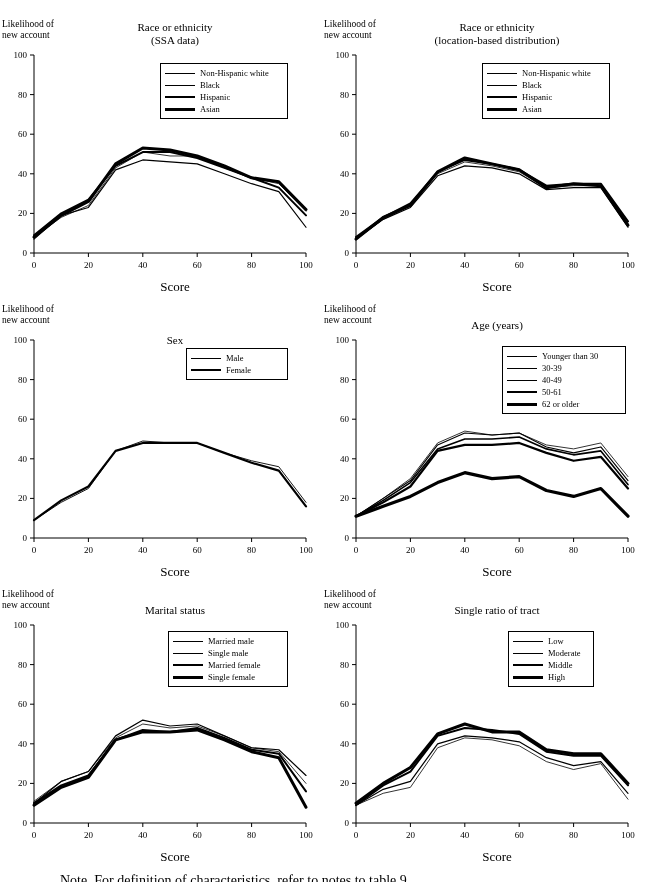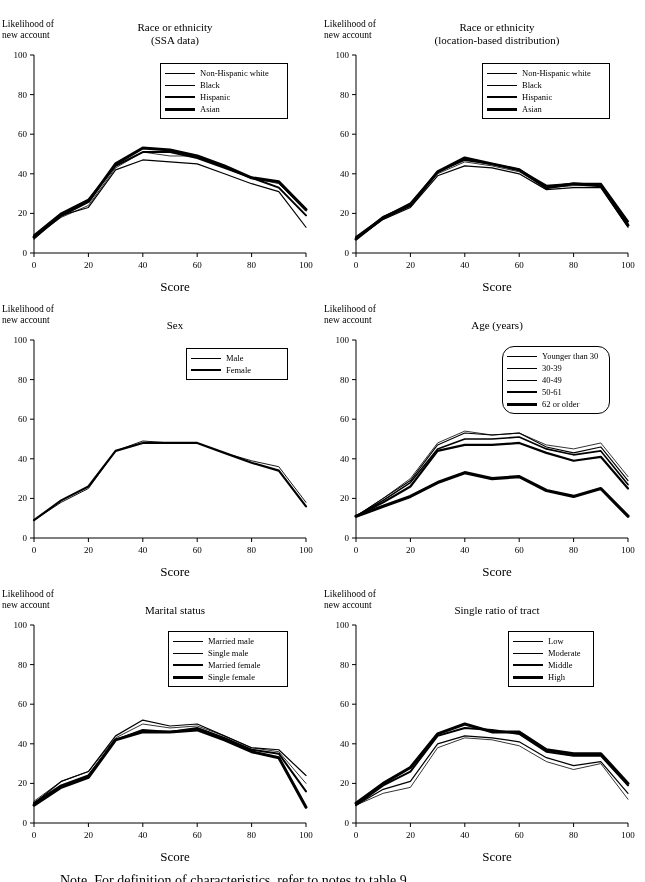--- a/index.html
+++ b/index.html
@@ -204,21 +204,21 @@
       </div>
     </div>
     <div class="xlab" style="left:30px;width:290px;top:262px;">Score</div>
   </div>
 
   <div class="panel" style="left:0px;top:285px;">
     <div class="ylab">
       <div>Likelihood of</div>
       <div>new account</div>
     </div>
-    <div class="panel-title" style="left:30px;width:290px;top:17px;font-family:Liberation Serif, serif;">
+    <div class="panel-title" style="left:30px;width:290px;top:32px;font-family:Liberation Serif, serif;">
       <div>Sex</div>
     </div>
     <svg id="svg-2" width="322" height="285">
         <line x1="34" y1="38" x2="34" y2="236" stroke="#000" stroke-width="1"></line>
         <line x1="34" y1="236" x2="306" y2="236" stroke="#000" stroke-width="1"></line>
         <line x1="30" y1="236" x2="34" y2="236" stroke="#000" stroke-width="1"></line>
         <text x="27" y="239" text-anchor="end" class="tick-text" fill="#000">0</text>
         <line x1="30" y1="196.4" x2="34" y2="196.4" stroke="#000" stroke-width="1"></line>
         <text x="27" y="199.4" text-anchor="end" class="tick-text" fill="#000">20</text>
         <line x1="30" y1="156.8" x2="34" y2="156.8" stroke="#000" stroke-width="1"></line>
@@ -291,21 +291,21 @@
         <line x1="251.60000000000002" y1="236" x2="251.60000000000002" y2="240" stroke="#000" stroke-width="1"></line>
         <text x="251.60000000000002" y="251" text-anchor="middle" class="tick-text" fill="#000">80</text>
         <line x1="306" y1="236" x2="306" y2="240" stroke="#000" stroke-width="1"></line>
         <text x="306" y="251" text-anchor="middle" class="tick-text" fill="#000">100</text>
         <polyline points="34.00,214.22 61.20,196.40 88.40,176.60 115.60,140.96 142.80,129.08 170.00,133.04 197.20,131.06 224.40,142.94 251.60,146.90 278.80,140.96 306.00,174.62" fill="none" stroke="#000" stroke-width="0.8" stroke-linejoin="round" stroke-linecap="round"></polyline>
         <polyline points="34.00,214.22 61.20,196.40 88.40,178.58 115.60,142.94 142.80,131.06 170.00,133.04 197.20,131.06 224.40,144.92 251.60,150.86 278.80,144.92 306.00,178.58" fill="none" stroke="#000" stroke-width="1.1" stroke-linejoin="round" stroke-linecap="round"></polyline>
         <polyline points="34.00,214.22 61.20,198.38 88.40,180.56 115.60,146.90 142.80,137.00 170.00,137.00 197.20,135.02 224.40,146.90 251.60,152.84 278.80,148.88 306.00,182.54" fill="none" stroke="#000" stroke-width="1.6" stroke-linejoin="round" stroke-linecap="round"></polyline>
         <polyline points="34.00,214.22 61.20,200.36 88.40,184.52 115.60,148.88 142.80,142.94 170.00,142.94 197.20,140.96 224.40,150.86 251.60,158.78 278.80,154.82 306.00,186.50" fill="none" stroke="#000" stroke-width="2.2" stroke-linejoin="round" stroke-linecap="round"></polyline>
         <polyline points="34.00,214.22 61.20,204.32 88.40,194.42 115.60,180.56 142.80,170.66 170.00,176.60 197.20,174.62 224.40,188.48 251.60,194.42 278.80,186.50 306.00,214.22" fill="none" stroke="#000" stroke-width="3.2" stroke-linejoin="round" stroke-linecap="round"></polyline>
       </svg>
-    <div class="legend" style="left:180px;top:44px;width:108px;border-radius:12px;">
+    <div class="legend" style="left:180px;top:44px;width:124px;">
       <div class="legend-row">
         <div class="legend-line" style="border-top:1px solid #000;"></div>
         <div class="legend-label">Younger than 30</div>
       </div>
       <div class="legend-row">
         <div class="legend-line" style="border-top:1.3px solid #000;"></div>
         <div class="legend-label">30-39</div>
       </div>
       <div class="legend-row">
         <div class="legend-line" style="border-top:1.8px solid #000;"></div>

